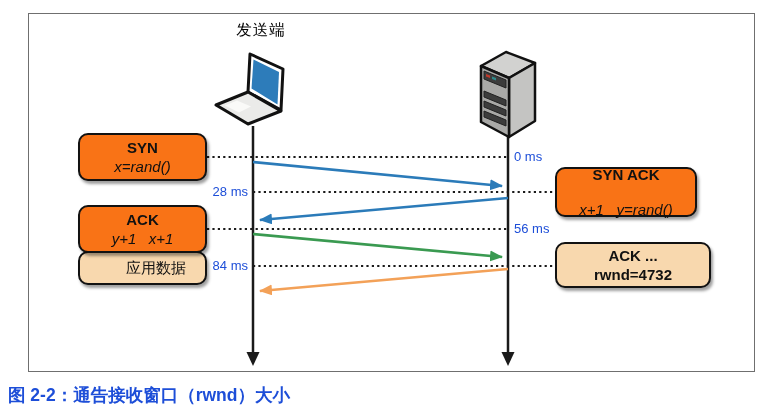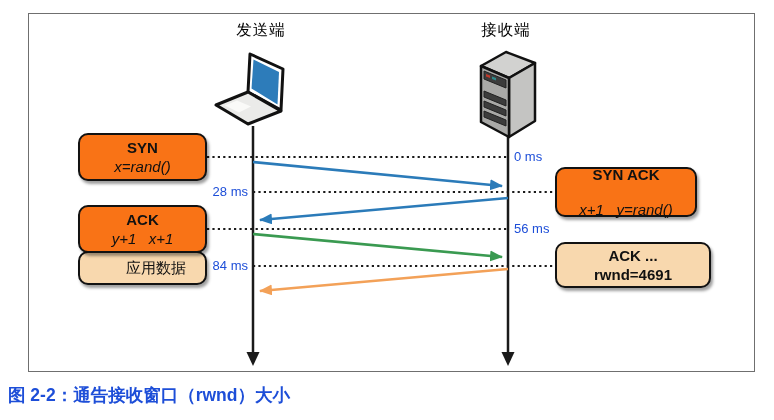--- a/index.html
+++ b/index.html
@@ -98,21 +98,20 @@
   }
 </style>
 </head>
 <body>
 
 <div class="page">
 
   <div class="frame"></div>
 
   <div class="endpoint-label sender">发送端</div>
-  <div class="endpoint-label receiver">接收端</div>
 
   <svg class="overlay" viewBox="0 0 774 420" xmlns="http://www.w3.org/2000/svg">
     <defs>
       <marker id="head-blue" markerUnits="userSpaceOnUse" markerWidth="14" markerHeight="12" refX="12" refY="5.5" orient="auto">
         <path d="M0,0 L13,5.5 L0,11 Z" fill="#2b7bb9"></path>
       </marker>
       <marker id="head-green" markerUnits="userSpaceOnUse" markerWidth="14" markerHeight="12" refX="12" refY="5.5" orient="auto">
         <path d="M0,0 L13,5.5 L0,11 Z" fill="#3a9a51"></path>
       </marker>
       <marker id="head-orange" markerUnits="userSpaceOnUse" markerWidth="14" markerHeight="12" refX="12" refY="5.5" orient="auto">
@@ -179,17 +178,17 @@
     <div class="msg-title">ACK</div>
     <div class="msg-detail">y+1   x+1</div>
   </div>
 
   <div class="msg-box peach box-appdata">
     <div class="msg-single">应用数据</div>
   </div>
 
   <div class="msg-box peach box-ackrwnd">
     <div class="msg-title">ACK ...</div>
-    <div class="msg-detail strong">rwnd=4691</div>
+    <div class="msg-detail strong">rwnd=4732</div>
   </div>
 
   <div class="caption">图 2-2：通告接收窗口（rwnd）大小</div>
 </div>
 
 </body></html>

